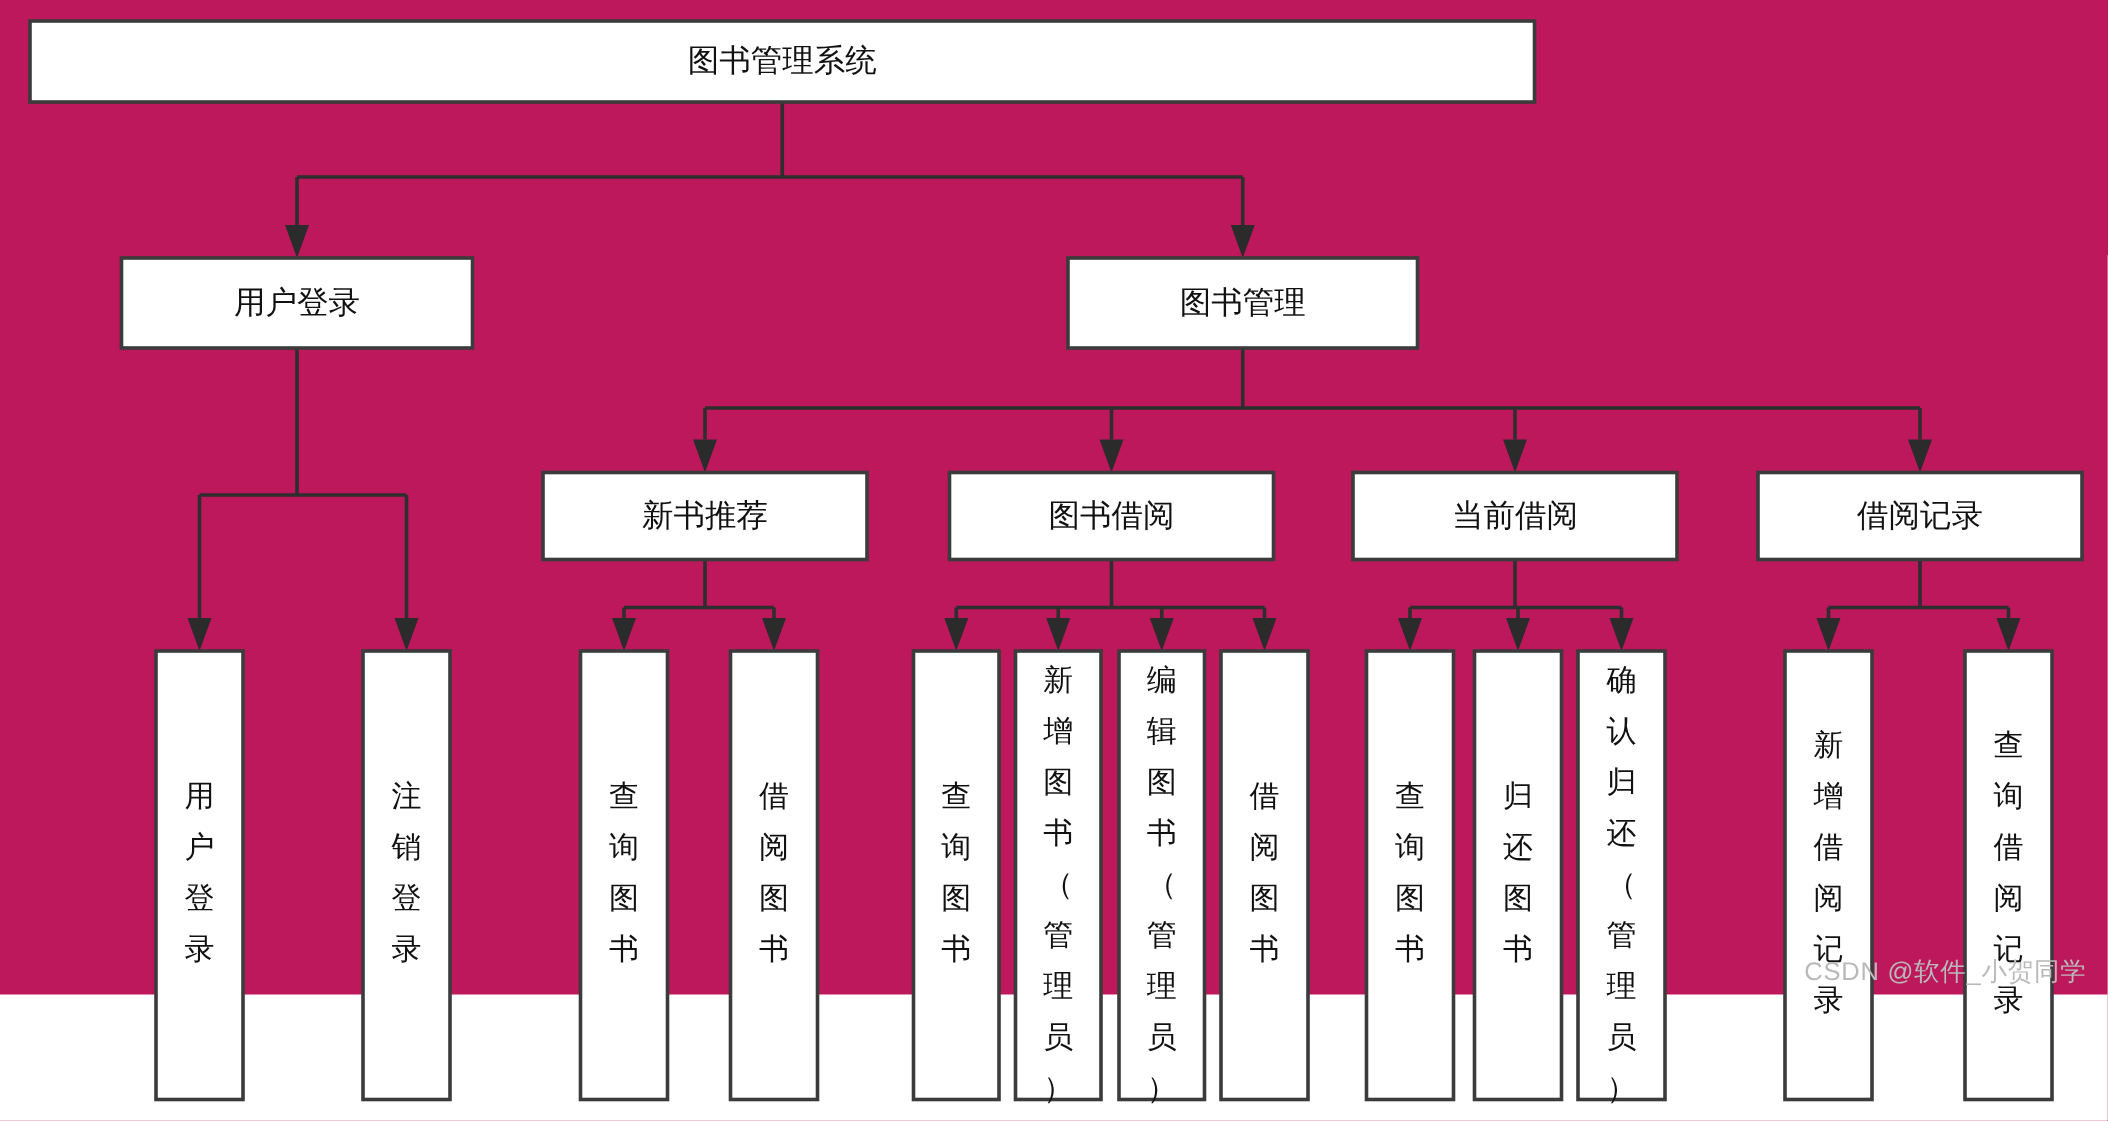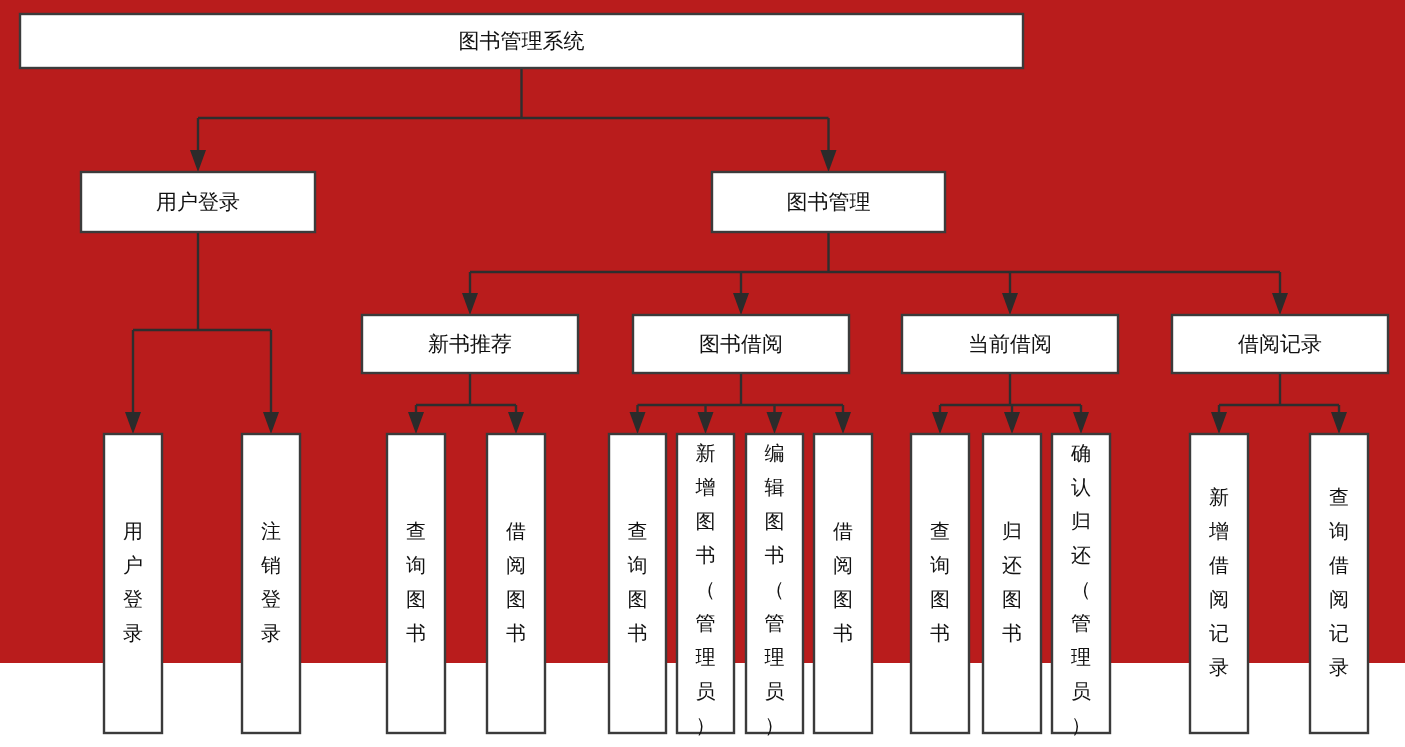--- a/index.html
+++ b/index.html
@@ -11,21 +11,21 @@
   body {
     width: 1405px;
     height: 747px;
     font-family: "Liberation Sans", "DejaVu Sans", sans-serif;
     overflow: hidden;
   }
   #diagram-root {
     position: relative;
     width: 1405px;
     height: 663px;
-    background: #b91c1c;
+    background: #be185d;
   }
   svg#tree-svg {
     position: absolute;
     left: 0;
     top: 0;
     width: 1405px;
     height: 747px;
     display: block;
   }
   .node-box {
@@ -218,14 +218,15 @@
           <rect x="1190" y="434" width="58" height="299" class="node-box"></rect>
           <text x="1219" y="503.5" class="node-label-v"><tspan x="1219" dy="0">新</tspan><tspan x="1219" dy="34">增</tspan><tspan x="1219" dy="34">借</tspan><tspan x="1219" dy="34">阅</tspan><tspan x="1219" dy="34">记</tspan><tspan x="1219" dy="34">录</tspan></text>
         </g>
         <g>
           <rect x="1310" y="434" width="58" height="299" class="node-box"></rect>
           <text x="1339" y="503.5" class="node-label-v"><tspan x="1339" dy="0">查</tspan><tspan x="1339" dy="34">询</tspan><tspan x="1339" dy="34">借</tspan><tspan x="1339" dy="34">阅</tspan><tspan x="1339" dy="34">记</tspan><tspan x="1339" dy="34">录</tspan></text>
         </g>
       </g>
   </svg>
 
+  <div class="watermark">CSDN @软件_小贺同学</div>
 
 </div>
 
 </body></html>

